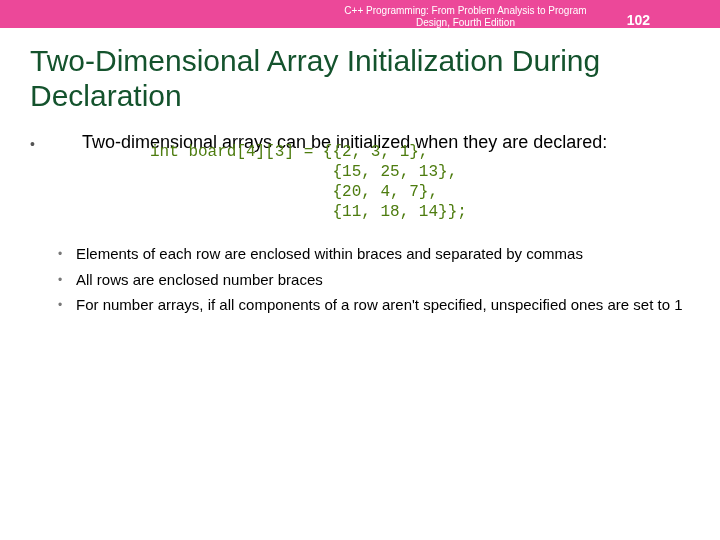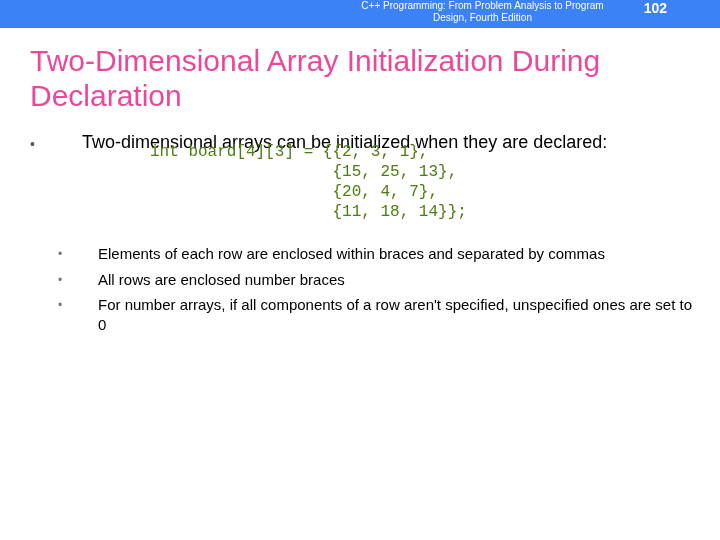--- a/index.html
+++ b/index.html
@@ -1,32 +1,32 @@
 <!DOCTYPE html>
 <html><head>
 <meta charset="utf-8">
 <style>
   * { margin: 0; padding: 0; box-sizing: border-box; }
   html, body { width: 720px; height: 540px; background: #fff; font-family: Arial, Helvetica, sans-serif; color: #000; }
   .slide { width: 720px; height: 540px; position: relative; }
-  .header { width: 100%; height: 28px; background: #3b82f6; color: #fff; display: flex; align-items: flex-start; justify-content: flex-end; padding-right: 3px; }
+  .header { width: 100%; height: 28px; background: #ec4899; color: #fff; display: flex; align-items: flex-end; justify-content: flex-end; padding-right: 20px; }
   .header-title { font-size: 10px; line-height: 1.15; text-align: center; margin-right: 40px; }
   .header-page { font-size: 14px; font-weight: bold; margin-right: 50px; }
-  .title { font-size: 30px; line-height: 1.15; color: #ec4899; padding: 16px 46px 10px 30px; font-weight: 400; }
+  .title { font-size: 30px; line-height: 1.15; color: #14532d; padding: 16px 46px 10px 30px; font-weight: 400; }
   .body { padding: 8px 20px 0 30px; font-size: 18px; line-height: 1.3; }
   .b1 { display: flex; margin-bottom: 6px; }
   .b1 .dot { width: 20px; text-align: left; font-size: 14px; color: #555; padding-top: 4px; }
   .b1 .txt { flex: 1; margin-left: 32px; }
   .lead-line { display: block; }
   .code-wrap { padding-left: 120px; margin-top: -18px; margin-bottom: 8px; }
   .code { font-family: "Courier New", Courier, monospace; font-size: 16px; color: #4d7c0f; white-space: pre; line-height: 1.25; }
   .sub { padding: 14px 0 0 28px; font-size: 15px; }
   .b2 { display: flex; margin-bottom: 6px; }
   .b2 .dot { width: 18px; text-align: left; font-size: 12px; color: #777; padding-top: 3px; }
-  .b2 .txt { flex: 1; margin-left: 22px; }
+  .b2 .txt { flex: 1; }
 </style>
 </head>
 <body>
 
 <div class="slide">
 
   <div class="header">
     <div class="header-title" style="white-space: pre-line;">C++ Programming: From Problem Analysis to Program
 Design, Fourth Edition</div>
     <div class="header-page">102</div>
@@ -54,18 +54,18 @@
       <div class="b2">
         <div class="dot">•</div>
         <div class="txt">Elements of each row are enclosed within braces and separated by commas</div>
       </div>
       <div class="b2">
         <div class="dot">•</div>
         <div class="txt">All rows are enclosed number braces</div>
       </div>
       <div class="b2">
         <div class="dot">•</div>
-        <div class="txt">For number arrays, if all components of a row aren't specified, unspecified ones are set to 0</div>
+        <div class="txt">For number arrays, if all components of a row aren't specified, unspecified ones are set to 1</div>
       </div>
     </div>
 
   </div>
 </div>
 
 </body></html>

